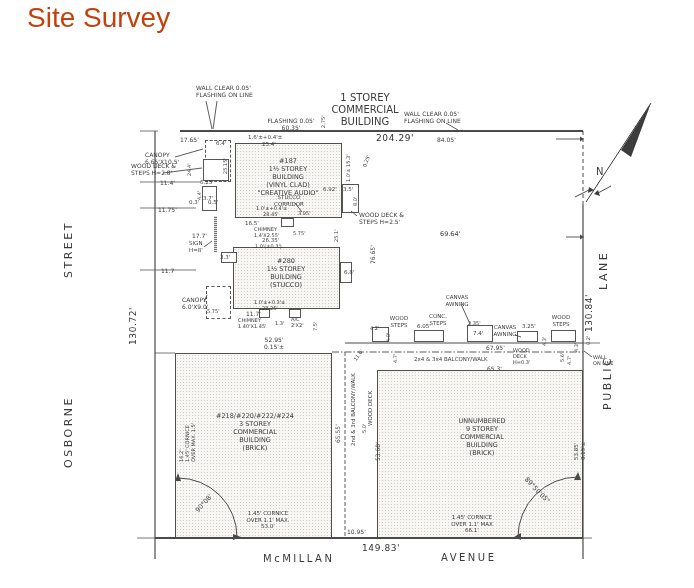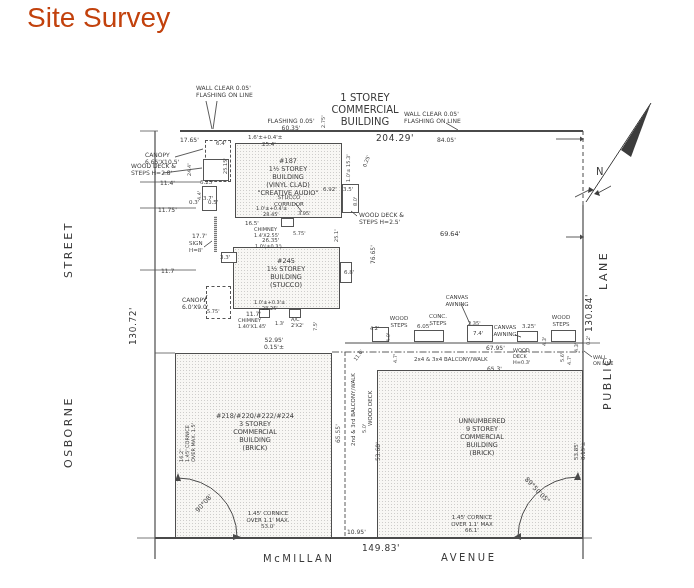--- a/index.html
+++ b/index.html
@@ -173,21 +173,21 @@
   <div class="lb s5" style="left:255px;top:243px">1.0'(±0.3')</div>
   <div class="lb s5 v" style="left:345px;top:182px">1.0'± 15.3'</div>
   <div class="lb s5 r70" style="left:360px;top:158px">0.25'</div>
   <div class="lb s55" style="left:323px;top:186px">6.92'</div>
   <div class="lb s55" style="left:343px;top:186px">3.5'</div>
   <div class="lb s5 v" style="left:352px;top:206px">8.0'</div>
   <div class="lb" style="left:359px;top:211px">WOOD DECK &amp;
 STEPS H=2.5'</div>
   <div class="lb s5 v" style="left:333px;top:242px">25.1'</div>
 
-  <div class="lb s65 c" style="left:286px;top:258px">#245
+  <div class="lb s65 c" style="left:286px;top:258px">#280
 1½ STOREY
 BUILDING
 (STUCCO)</div>
   <div class="lb s55" style="left:344px;top:269px">6.8'</div>
   <div class="lb s5" style="left:254px;top:299px">1.0'±+0.3'±</div>
   <div class="lb s5" style="left:262px;top:305px">28.25'</div>
   <div class="lb" style="left:246px;top:310px">11.7'</div>
   <div class="lb s5" style="left:238px;top:317px">CHIMNEY
 1.40'X1.45'</div>
   <div class="lb s5" style="left:275px;top:320px">1.3'</div>

